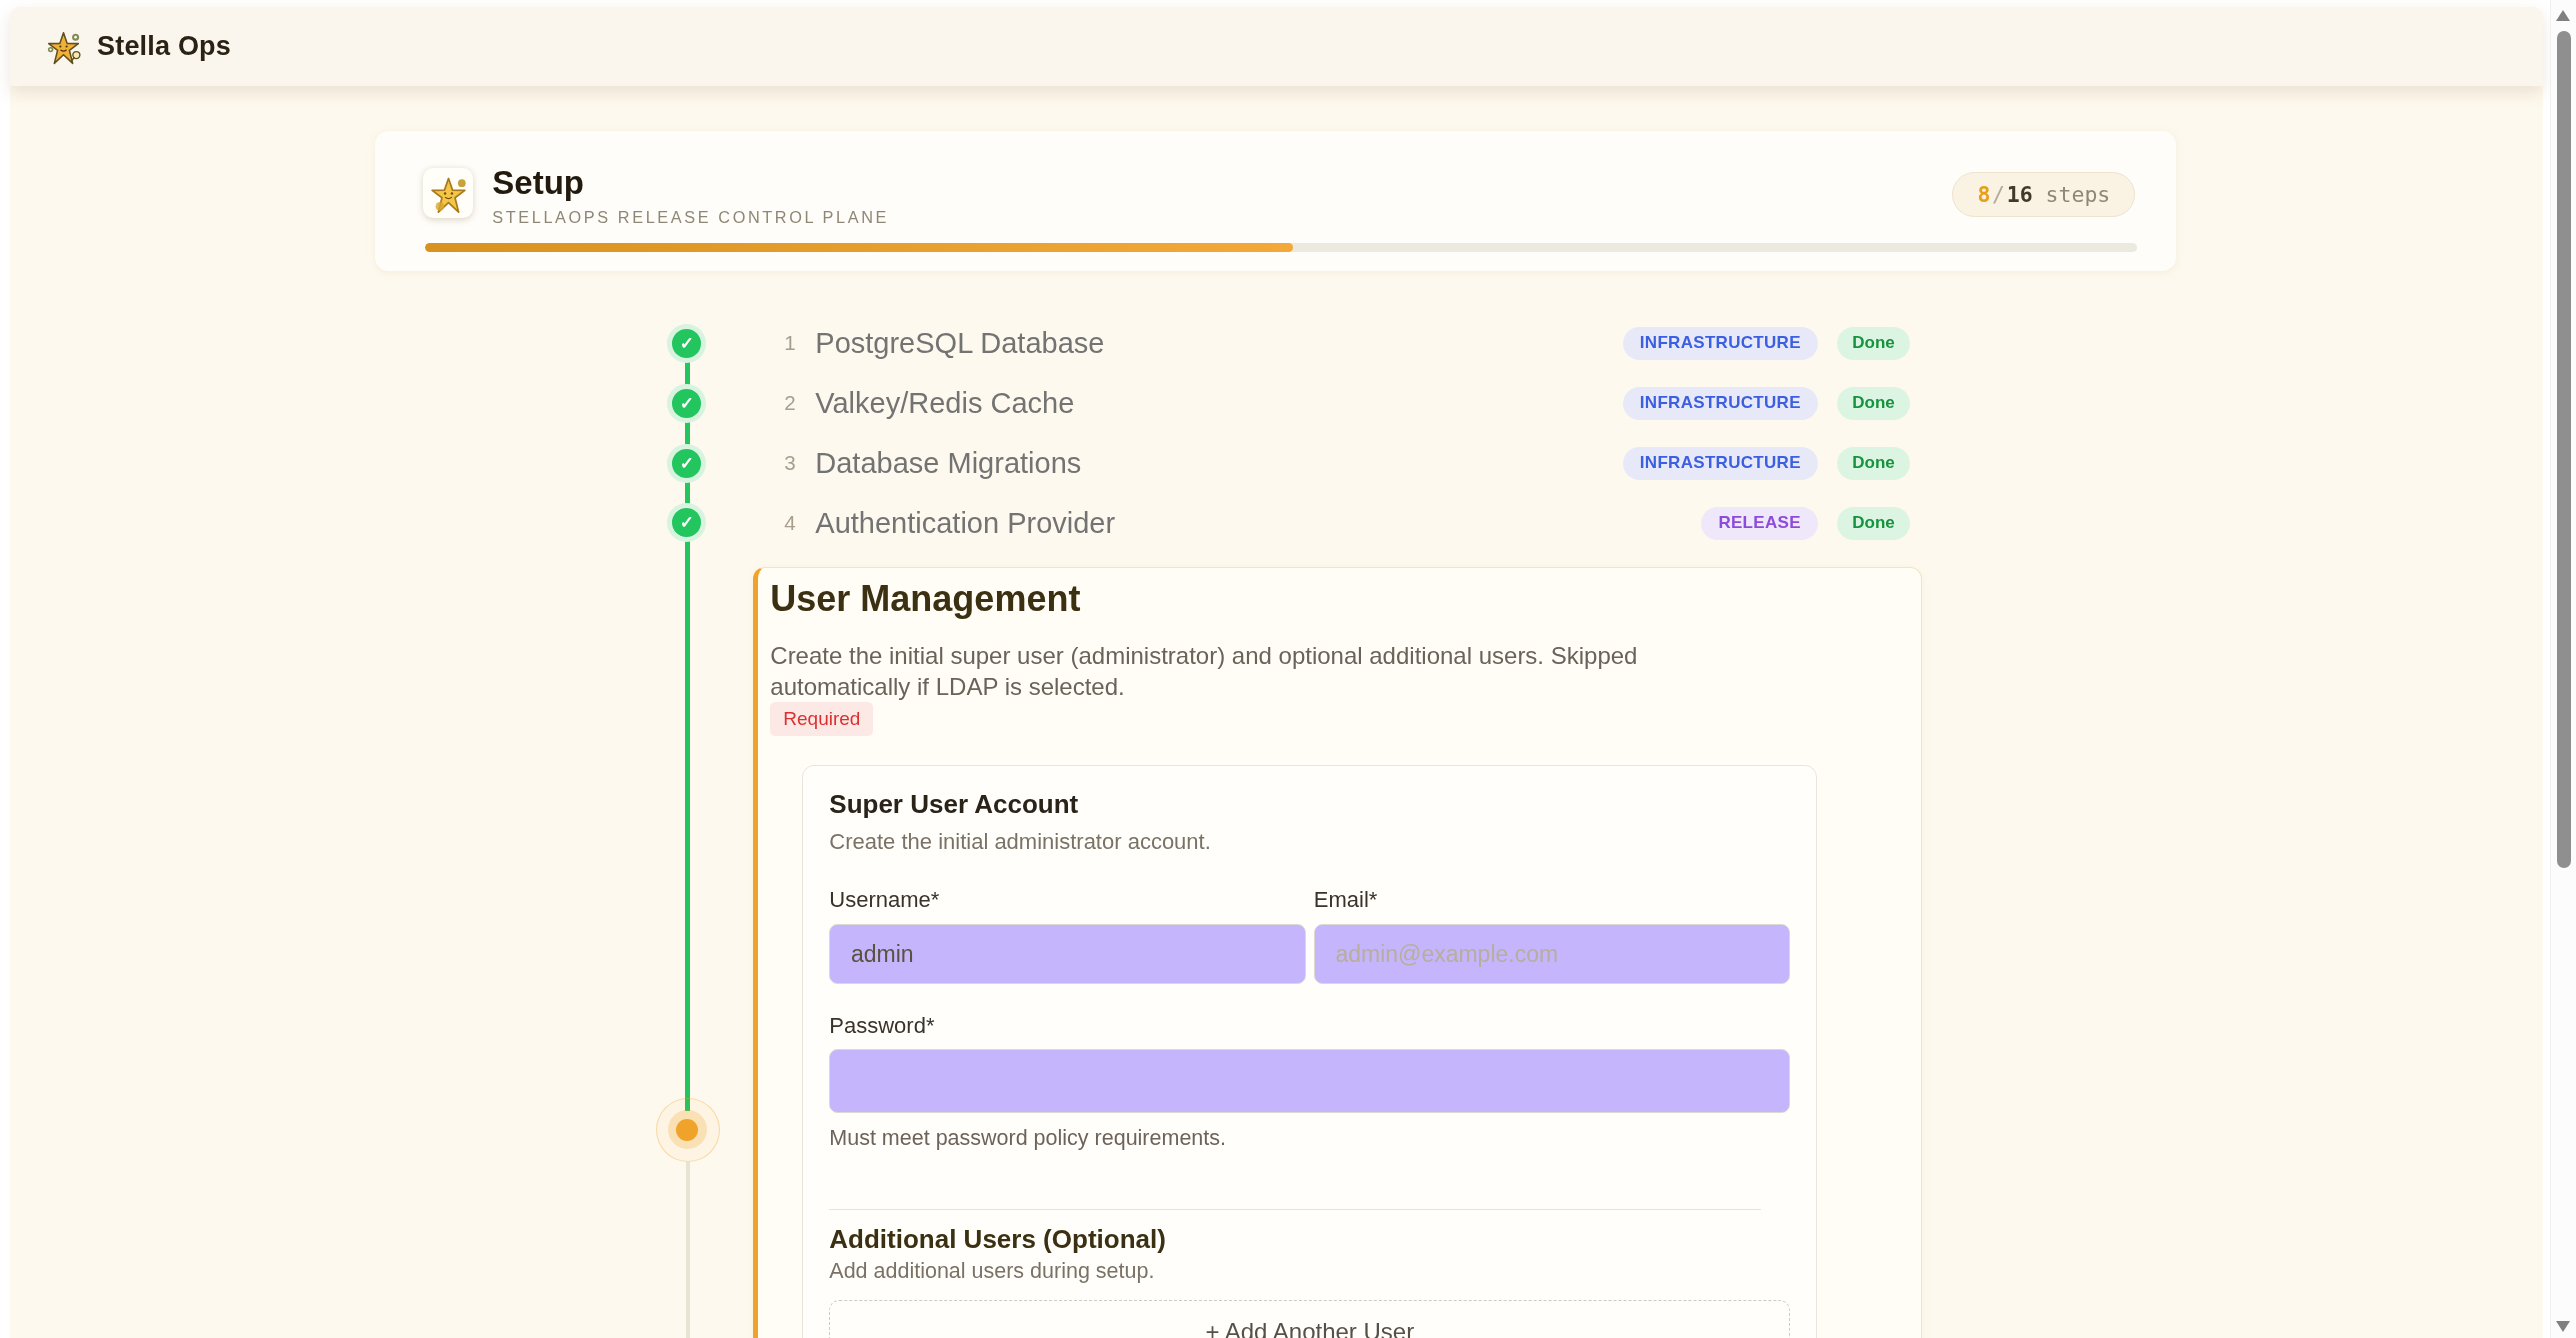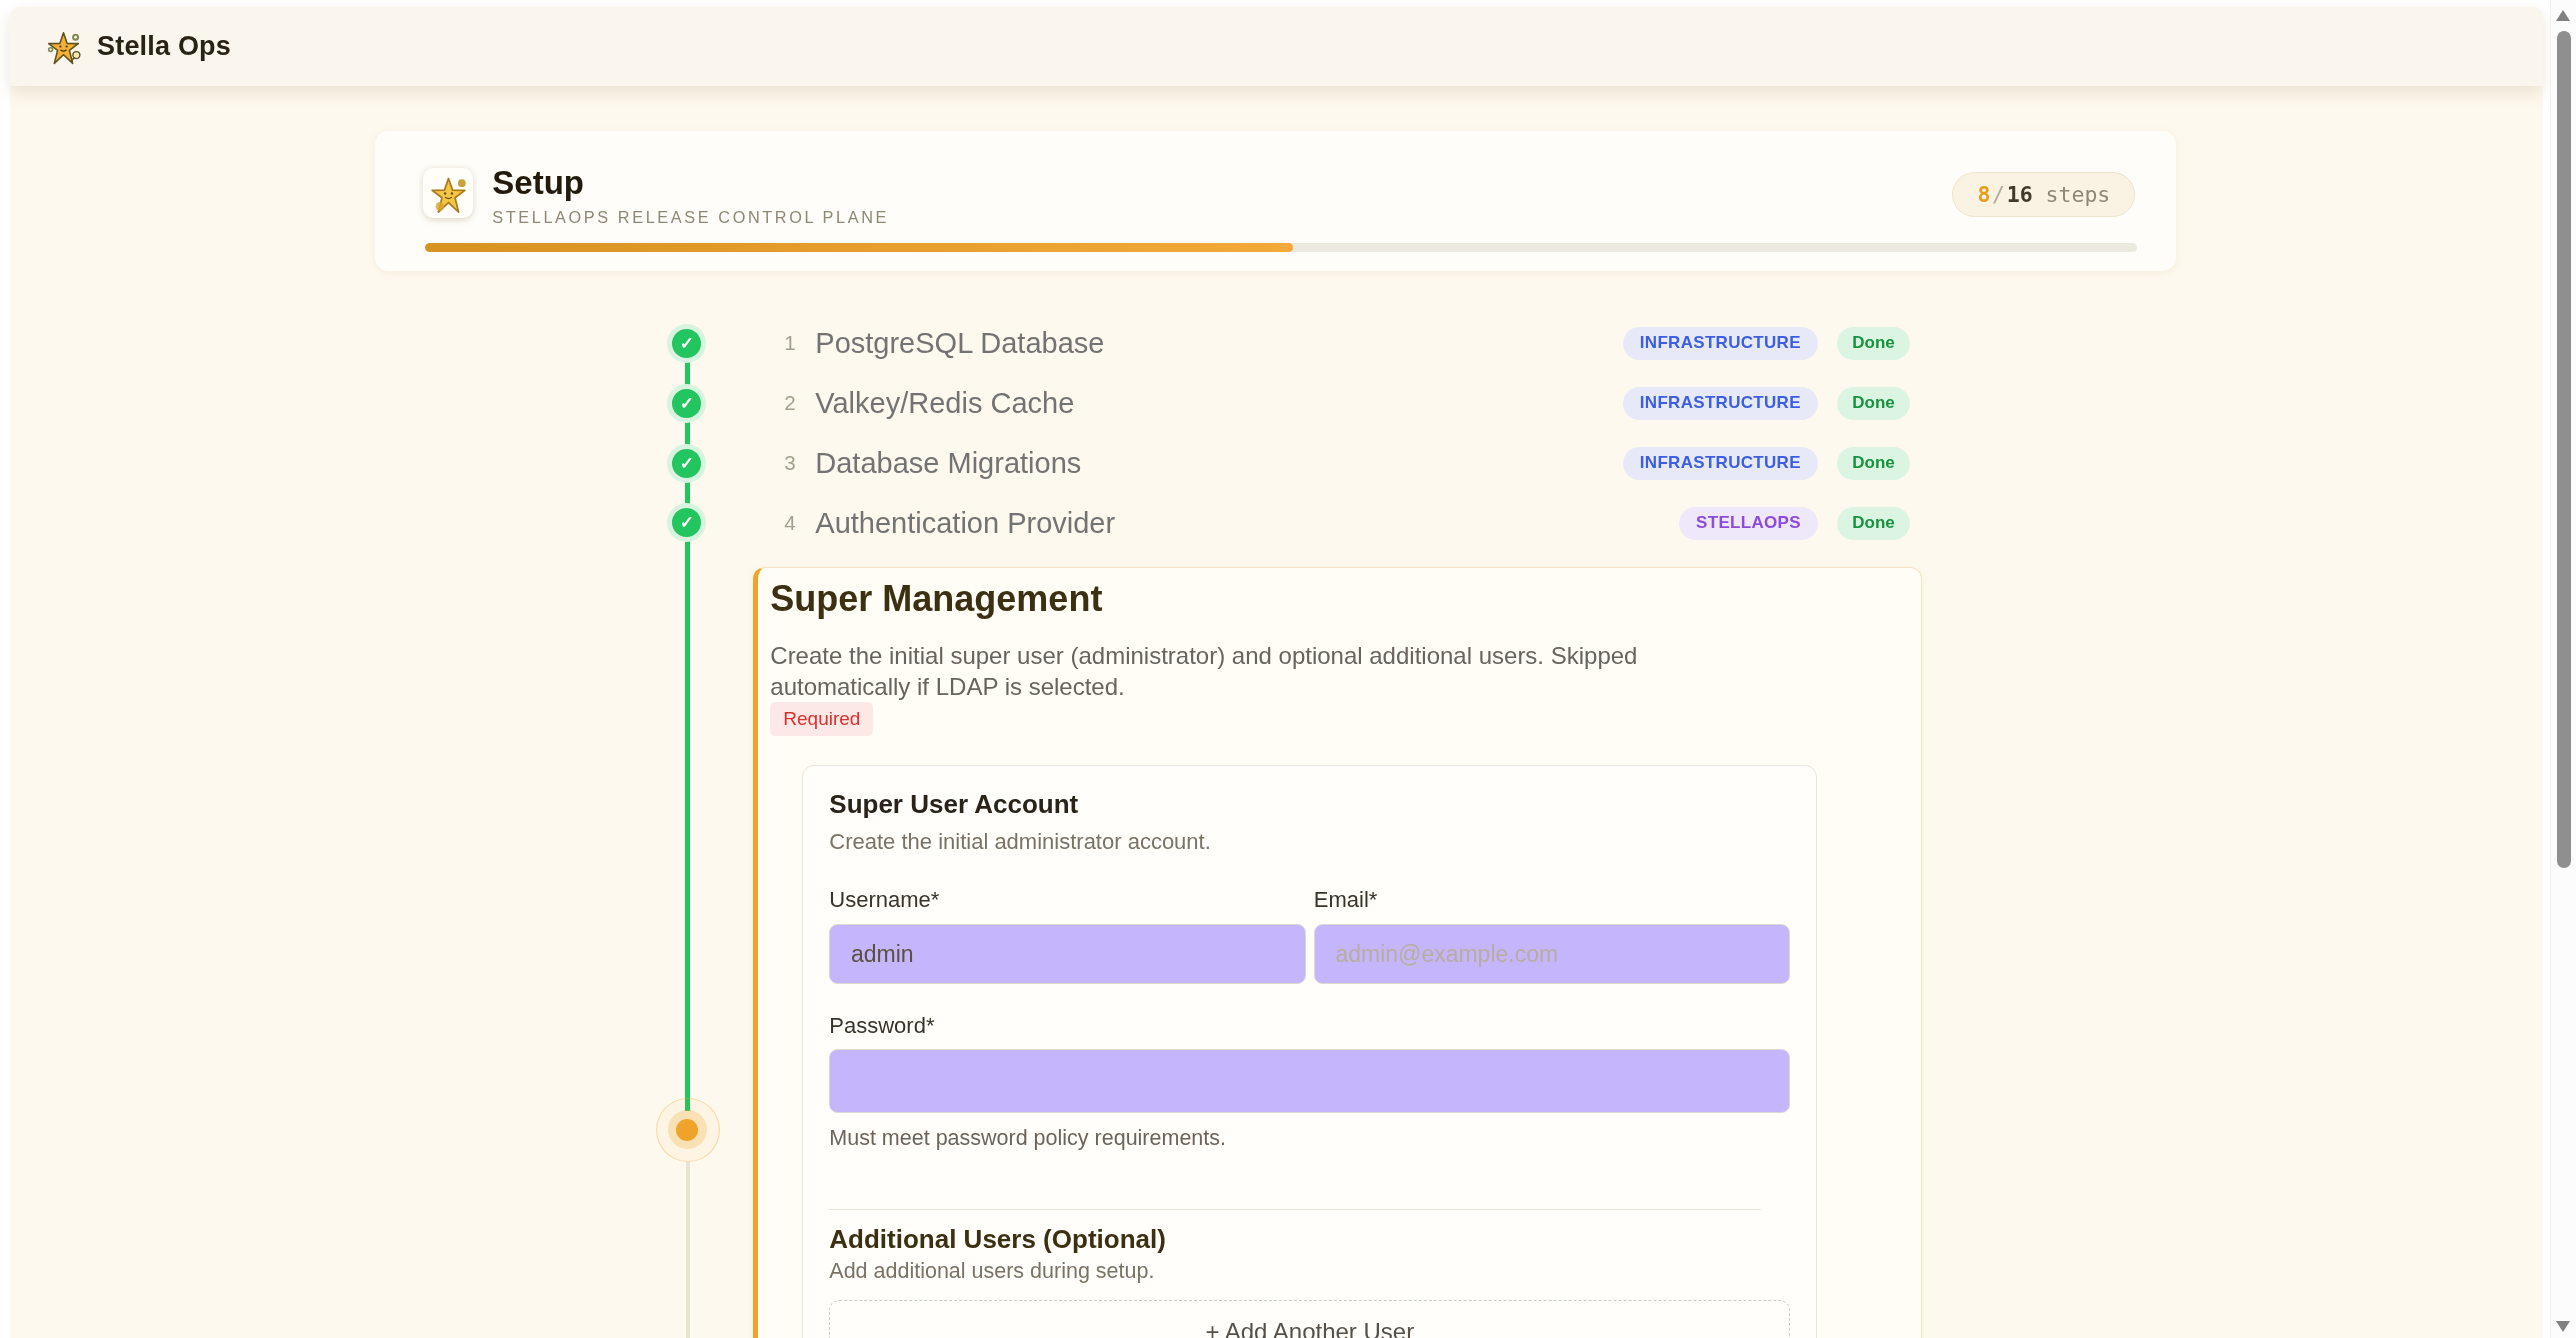--- a/index.html
+++ b/index.html
@@ -207,27 +207,27 @@
     <span class="step-title">Database Migrations</span>
     <span class="badges">
       <span class="cat-badge" data-cat="infrastructure">INFRASTRUCTURE</span>
       <span class="done-badge">Done</span>
     </span>
   </div>
   <div class="step-row" style="top:488px;">
     <span class="step-num">4</span>
     <span class="step-title">Authentication Provider</span>
     <span class="badges">
-      <span class="cat-badge" data-cat="security">STELLAOPS</span>
+      <span class="cat-badge" data-cat="security">RELEASE</span>
       <span class="done-badge">Done</span>
     </span>
   </div>
 
   <div class="um-card">
-    <div class="um-title">Super Management</div>
+    <div class="um-title">User Management</div>
     <div class="um-desc">Create the initial super user (administrator) and optional additional users. Skipped automatically if LDAP is selected.</div>
     <span class="required-badge">Required</span>
 
     <div class="inner-card">
       <div class="inner-h">Super User Account</div>
       <div class="inner-sub">Create the initial administrator account.</div>
 
       <div class="field-grid">
         <div class="field">
           <div class="field-label">Username*</div>

